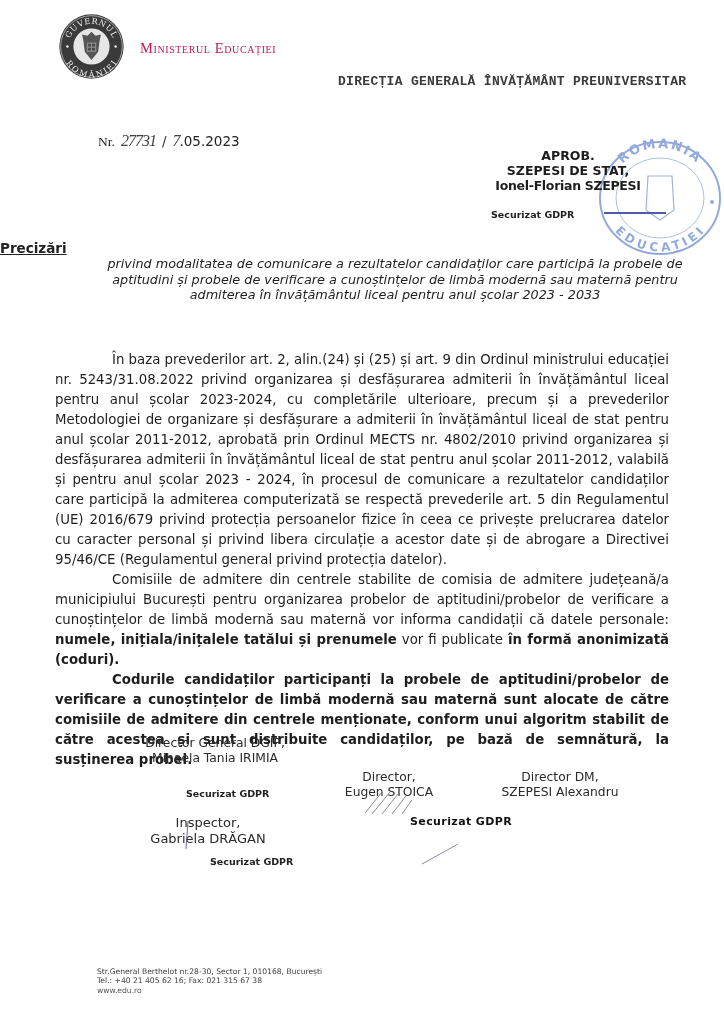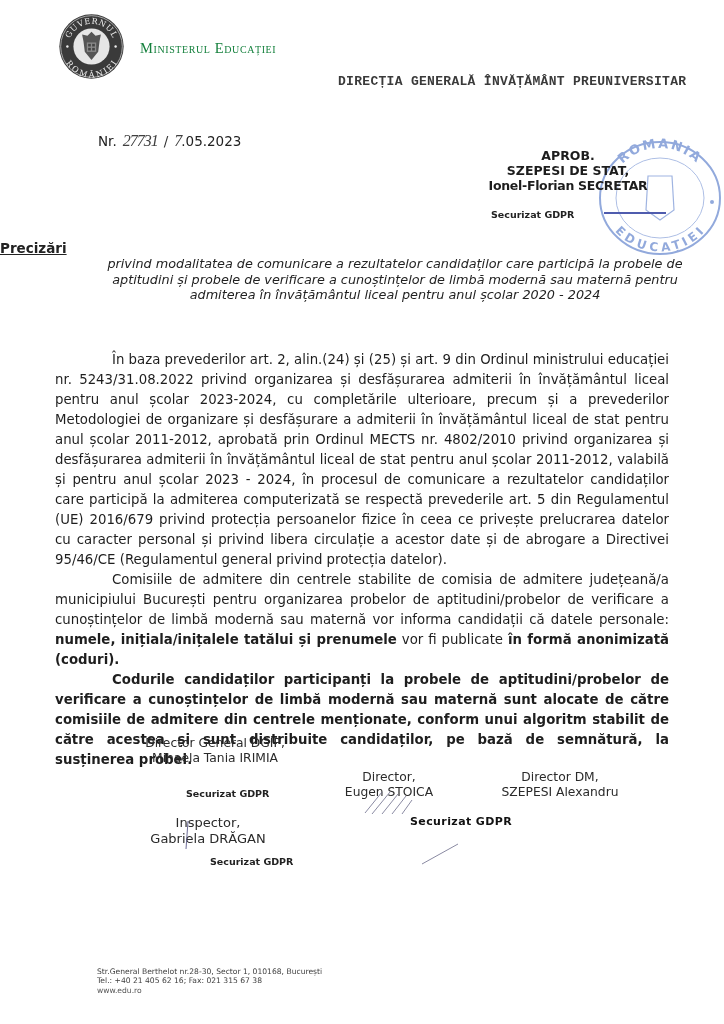--- a/index.html
+++ b/index.html
@@ -3,21 +3,21 @@
   <meta charset="utf-8">
   <style>
     * { box-sizing: border-box; margin: 0; padding: 0; }
     html, body { width: 724px; height: 1024px; background: #ffffff; overflow: hidden; }
     body { position: relative; font-family: "DejaVu Sans", sans-serif; color: #1a1a1a; }
 
     .abs { position: absolute; }
 
     
     .seal { left: 58px; top: 13px; width: 67px; height: 67px; }
-    .ministry { left: 140px; top: 40px; font-family: "Liberation Serif", serif; font-size: 14.5px; color: #15803d; letter-spacing: 0.6px; font-variant: small-caps; text-align: center; }
+    .ministry { left: 140px; top: 40px; font-family: "Liberation Serif", serif; font-size: 14.5px; color: #be185d; letter-spacing: 0.6px; font-variant: small-caps; text-align: center; }
     .direction { left: 338px; top: 74px; font-family: Liberation Mono, monospace; font-weight: bold; font-size: 13px; color: #3a3a3a; letter-spacing: 0.3px; }
 
     
     .nr-line { left: 98px; top: 132px; font-size: 13.5px; color: #222; display: flex; align-items: baseline; }
     .hand { font-family: Liberation Serif, serif; font-style: italic; color: #404040; font-size: 16px; letter-spacing: -1px; }
     .nr-line .sep { margin: 0 6px; color: #333; }
 
     
     .approve { left: 488px; top: 148px; width: 160px; text-align: center; font-weight: bold; font-size: 12.5px; line-height: 15px; color: #1d1d1d; z-index: 2; }
     .approve .name { letter-spacing: -0.3px; }
@@ -78,21 +78,21 @@
   <rect x="45" y="46" width="4" height="4" fill="#444"></rect>
     <rect x="51" y="46" width="4" height="4" fill="#444"></rect>
   <rect x="45" y="52" width="4" height="4" fill="#444"></rect>
     <rect x="51" y="52" width="4" height="4" fill="#444"></rect>
 </svg>
 
 <div class="abs ministry">Ministerul Educației</div>
 <div class="abs direction">DIRECȚIA GENERALĂ ÎNVĂȚĂMÂNT PREUNIVERSITAR</div>
 
 <div class="abs nr-line">
-  <span style="margin-right:6px;">Nr.</span>
+  <span style="margin-right:6px;font-family:Liberation Serif, serif;">Nr.</span>
   <span class="hand">27731</span>
   <span class="sep">/</span>
   <span class="hand">7</span>
   <span>.05.2023</span>
 </div>
 
 <svg class="abs stamp" viewBox="0 0 140 118">
   <defs>
     <path id="stTop" d="M 18 62 A 52 52 0 0 1 122 62"></path>
     <path id="stBot" d="M 22 70 A 50 48 0 0 0 118 70"></path>
@@ -106,26 +106,26 @@
     <textPath href="#stBot" startOffset="50%" text-anchor="middle" dominant-baseline="hanging">EDUCAȚIEI</textPath>
   </text>
   <path d="M58 38 L82 38 L84 72 L70 82 L56 72 Z" fill="none" stroke="#8fa7dc" stroke-width="1.2"></path>
   <line x1="14" y1="102" x2="76" y2="102" stroke="#3140a0" stroke-width="2" transform="translate(0,-27)"></line>
   <circle cx="122" cy="64" r="2" fill="#7f9bd6"></circle>
 </svg>
 
 <div class="abs approve">
   <div>APROB.</div>
   <div>SZEPESI DE STAT,</div>
-  <div class="name">Ionel-Florian SECRETAR</div>
+  <div class="name">Ionel-Florian SZEPESI</div>
 </div>
 <div class="abs gdpr-small gdpr-approve">Securizat GDPR</div>
 
 <div class="abs title">Precizări</div>
-<div class="abs subtitle">privind modalitatea de comunicare a rezultatelor candidaților care participă la probele de aptitudini și probele de verificare a cunoștințelor de limbă modernă sau maternă pentru admiterea în învățământul liceal pentru anul școlar 2020 - 2024</div>
+<div class="abs subtitle">privind modalitatea de comunicare a rezultatelor candidaților care participă la probele de aptitudini și probele de verificare a cunoștințelor de limbă modernă sau maternă pentru admiterea în învățământul liceal pentru anul școlar 2023 - 2033</div>
 
 <div class="abs body">
   <p>În baza prevederilor art. 2, alin.(24) și (25) și art. 9 din Ordinul ministrului educației nr. 5243/31.08.2022 privind organizarea și desfășurarea admiterii în învățământul liceal pentru anul școlar 2023-2024, cu completările ulterioare, precum și a prevederilor Metodologiei de organizare și desfășurare a admiterii în învățământul liceal de stat pentru anul școlar 2011-2012, aprobată prin Ordinul MECTS nr. 4802/2010 privind organizarea și desfășurarea admiterii în învățământul liceal de stat pentru anul școlar 2011-2012, valabilă și pentru anul școlar 2023 - 2024, în procesul de comunicare a rezultatelor candidaților care participă la admiterea computerizată se respectă prevederile art. 5 din Regulamentul (UE) 2016/679 privind protecția persoanelor fizice în ceea ce privește prelucrarea datelor cu caracter personal și privind libera circulație a acestor date și de abrogare a Directivei 95/46/CE (Regulamentul general privind protecția datelor).</p>
   <p><span>Comisiile de admitere din centrele stabilite de comisia de admitere județeană/a municipiului București pentru organizarea probelor de aptitudini/probelor de verificare a cunoștințelor de limbă modernă sau maternă vor informa candidații că datele personale: </span><b>numele, inițiala/inițalele tatălui și prenumele</b><span> vor fi publicate </span><b>în formă anonimizată (coduri).</b></p>
   <p><b>Codurile candidaților participanți la probele de aptitudini/probelor de verificare a cunoștințelor de limbă modernă sau maternă sunt alocate de către comisiile de admitere din centrele menționate, conform unui algoritm stabilit de către acestea și sunt distribuite candidaților, pe bază de semnătură, la susținerea probei.</b></p>
 </div>
 
 <div class="abs sig sig-dgip">
   <div>Director General DGIP,</div>
   <div>Mihaela Tania IRIMIA</div>

